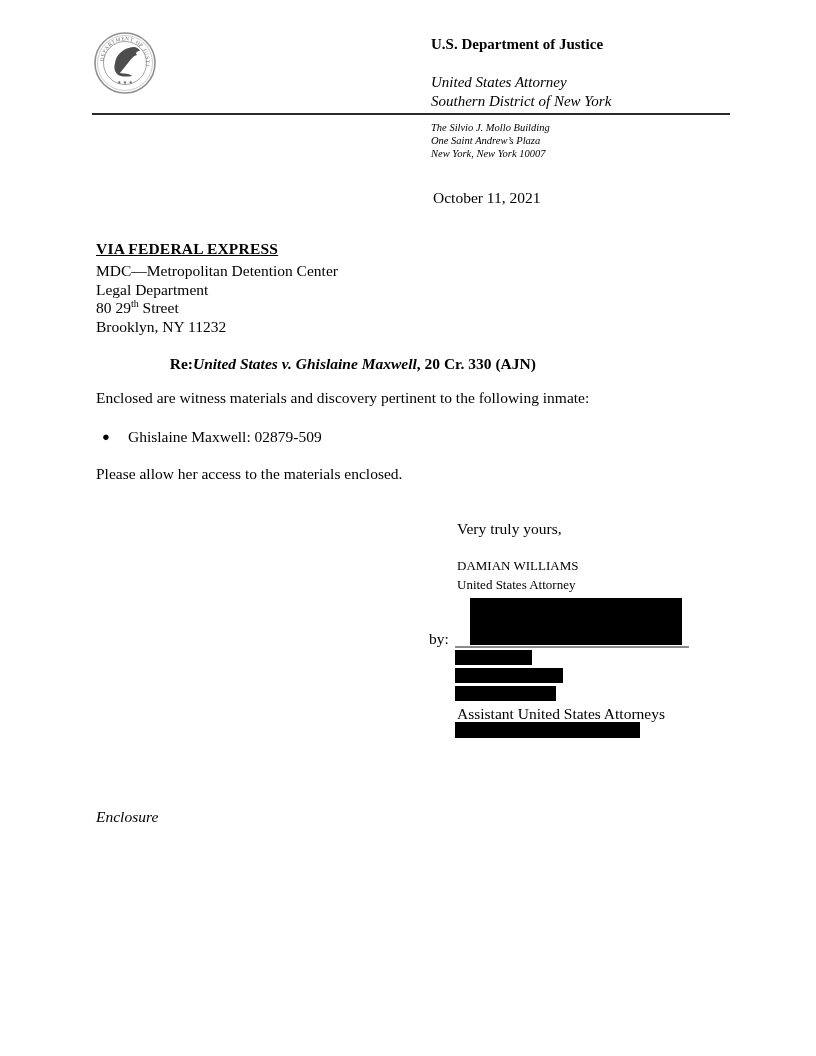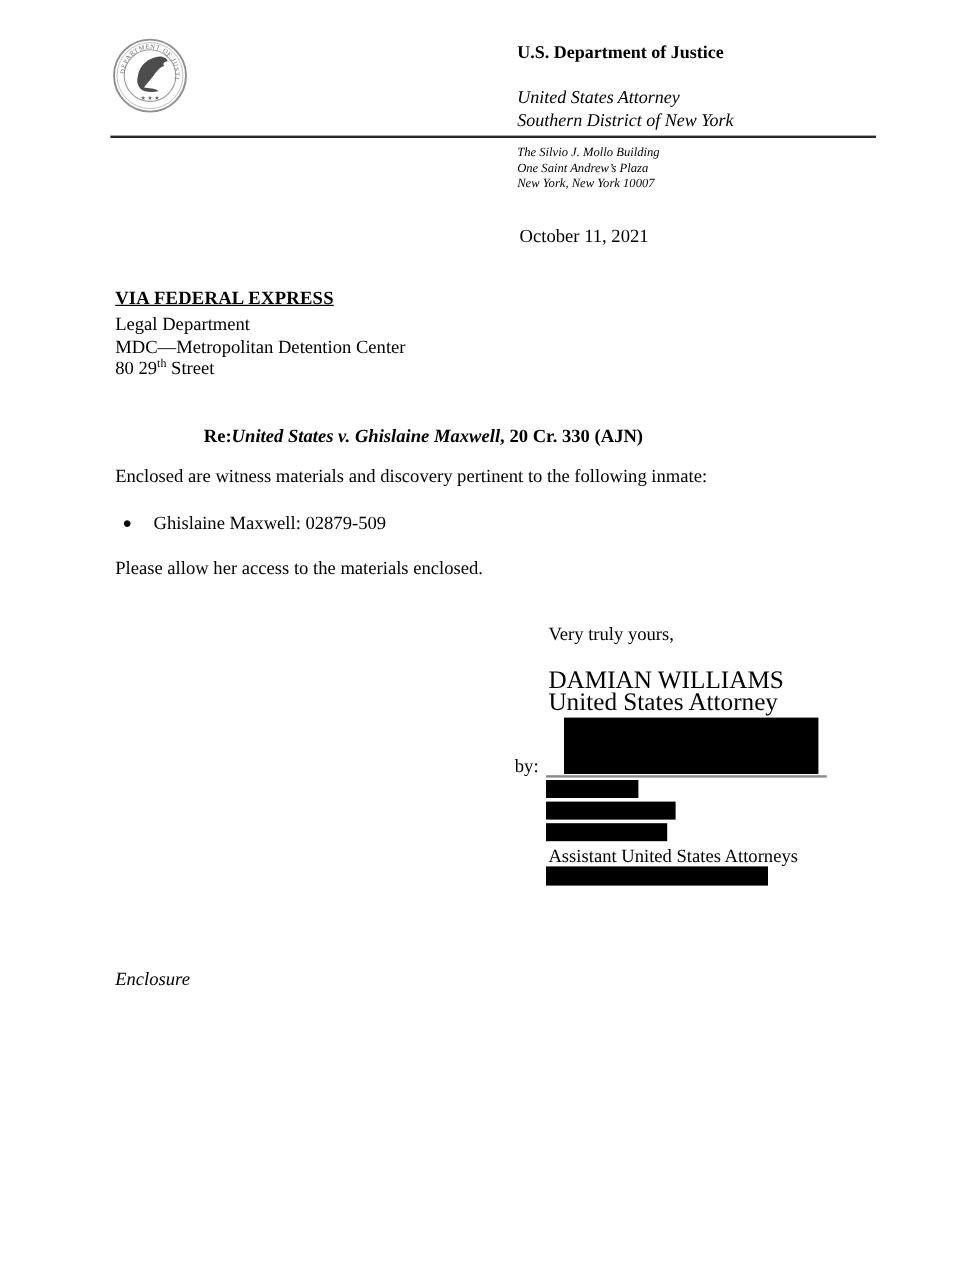--- a/index.html
+++ b/index.html
@@ -97,21 +97,21 @@
 
   
   .closing {
     position: absolute;
     left: 457px; top: 520px;
     font-size: 15.5px;
   }
   .signer {
     position: absolute;
     left: 457px; top: 557px;
-    font-size: 21px;
+    font-size: 13px;
     line-height: 18.6px;
   }
   .sig-box {
     position: absolute;
     left: 470px; top: 598px;
     width: 212px; height: 47px;
     background: #000000;
   }
   .by-label {
     position: absolute;
@@ -174,23 +174,24 @@
     <div>The Silvio J. Mollo Building</div>
     <div>One Saint Andrew’s Plaza</div>
     <div>New York, New York 10007</div>
   </div>
 
   <div class="date">October 11, 2021</div>
 
   <div class="via">VIA FEDERAL EXPRESS</div>
 
   <div class="recipient">
+    <div>MDC—Metropolitan Detention Center</div>
     <div>Legal Department</div>
-    <div>MDC—Metropolitan Detention Center</div>
     <div><span>80 29</span><sup>th</sup><span> Street</span></div>
+    <div>Brooklyn, NY 11232</div>
   </div>
 
   <div class="re-line">
     <span class="re-label">Re:</span><span class="re-case">United States v. Ghislaine Maxwell</span><span>, 20 Cr. 330 (AJN)</span>
   </div>
 
   <div class="para1">Enclosed are witness materials and discovery pertinent to the following inmate:</div>
 
   <div class="bullet-row">
     <span class="bullet-glyph">●</span><span>Ghislaine Maxwell: 02879-509</span>

